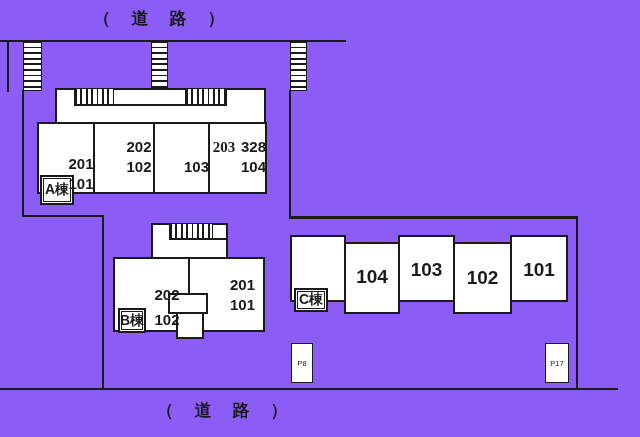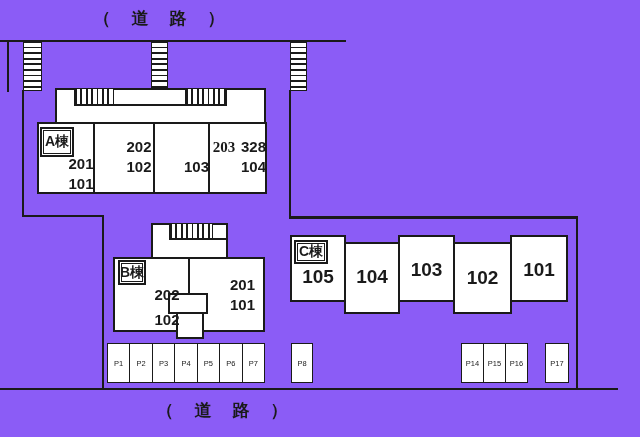--- a/index.html
+++ b/index.html
@@ -11,21 +11,21 @@
   .box{position:absolute;border:2px solid #1a1a1a;background:#fff;box-sizing:border-box;}
   .thinbox{position:absolute;border:2px solid #1a1a1a;background:#fff;box-sizing:border-box;}
   .corridor{position:absolute;border:2px solid #1a1a1a;border-bottom:none;box-sizing:border-box;background:#fff;}
   
   .stairs-v{position:absolute;border:1.5px solid #1a1a1a;box-sizing:border-box;background-color:#fff;
     background-image:repeating-linear-gradient(to bottom,#1a1a1a 0 1.8px,rgba(0,0,0,0) 1.8px 5.6px);}
   
   .comb-h{position:absolute;border:1.5px solid #1a1a1a;box-sizing:border-box;background-color:#fff;
     background-image:repeating-linear-gradient(to right,#1a1a1a 0 1.8px,rgba(0,0,0,0) 1.8px 5.4px);}
   .bldg-label{position:absolute;border:2px solid #1a1a1a;background:#fff;box-sizing:border-box;
-    display:flex;align-items:center;justify-content:center;}
+    display:flex;align-items:center;justify-content:center;margin-top:48px;}
   .bldg-label .inner{border:1px solid #1a1a1a;width:calc(100% - 4px);height:calc(100% - 4px);
     display:flex;align-items:center;justify-content:center;font-size:14px;font-weight:700;white-space:nowrap;}
   .rm{position:absolute;font-size:15px;font-weight:700;text-align:center;line-height:18px;white-space:nowrap;margin-left:16px;}
   .rm-c{position:absolute;font-size:19px;font-weight:700;text-align:center;line-height:22px;white-space:nowrap;}
   .roadtxt{position:absolute;font-size:17px;font-weight:700;letter-spacing:2px;white-space:nowrap;text-align:center;}
   .title{position:absolute;font-size:19px;font-weight:700;white-space:nowrap;}
   .pblock{position:absolute;top:343px;height:40px;border:1.5px solid #1a1a1a;box-sizing:border-box;
     display:flex;background:#fff;}
   .stall{flex:1;border-right:1.5px solid #1a1a1a;display:flex;align-items:center;justify-content:center;box-sizing:border-box;}
   .stall:last-child{border-right:none;}
@@ -96,63 +96,28 @@
   <div class="box" style="left:290px;top:235px;width:56px;height:67px;"></div>
   <div class="box" style="left:344px;top:242px;width:56px;height:72px;"></div>
   <div class="box" style="left:398px;top:235px;width:57px;height:67px;"></div>
   <div class="box" style="left:453px;top:242px;width:59px;height:72px;"></div>
   <div class="box" style="left:510px;top:235px;width:58px;height:67px;"></div>
   <div class="bldg-label" style="left:294px;top:240px;width:34px;height:24px;">
     <div class="inner">
         <span>C棟</span>
       </div>
   </div>
-  <div class="rm-c" style="left:290px;top:266px;width:56px;">105</div>
   <div class="rm-c" style="left:344px;top:266px;width:56px;">104</div>
   <div class="rm-c" style="left:398px;top:259px;width:57px;">103</div>
   <div class="rm-c" style="left:453px;top:267px;width:59px;">102</div>
   <div class="rm-c" style="left:510px;top:259px;width:58px;">101</div>
 
-  <div class="pblock" style="left:107px;width:158px;">
-    <div class="stall">
-        <span>P1</span>
-      </div>
-    <div class="stall">
-        <span>P2</span>
-      </div>
-    <div class="stall">
-        <span>P3</span>
-      </div>
-    <div class="stall">
-        <span>P4</span>
-      </div>
-    <div class="stall">
-        <span>P5</span>
-      </div>
-    <div class="stall">
-        <span>P6</span>
-      </div>
-    <div class="stall">
-        <span>P7</span>
-      </div>
-  </div>
   <div class="pblock" style="left:291px;width:22px;">
     <div class="stall">
         <span>P8</span>
-      </div>
-  </div>
-  <div class="pblock" style="left:461px;width:67px;">
-    <div class="stall">
-        <span>P14</span>
-      </div>
-    <div class="stall">
-        <span>P15</span>
-      </div>
-    <div class="stall">
-        <span>P16</span>
       </div>
   </div>
   <div class="pblock" style="left:545px;width:24px;">
     <div class="stall">
         <span>P17</span>
       </div>
   </div>
 
   <div class="roadtxt" style="left:143px;top:399px;width:160px;">（　道　路　）</div>
 

